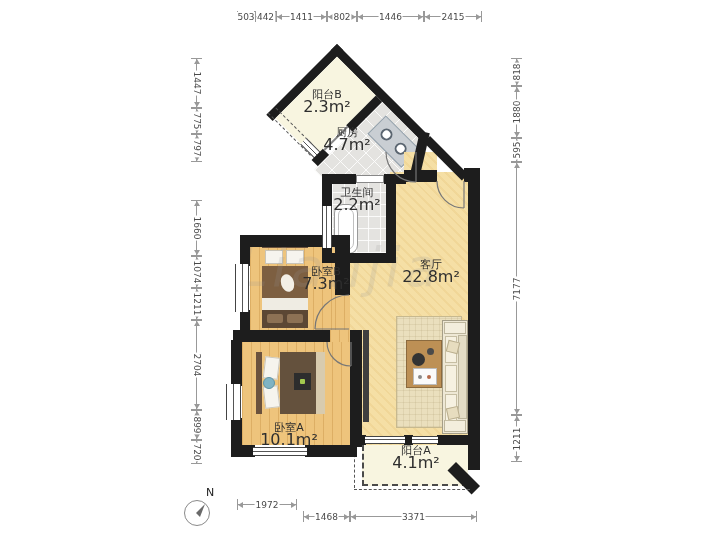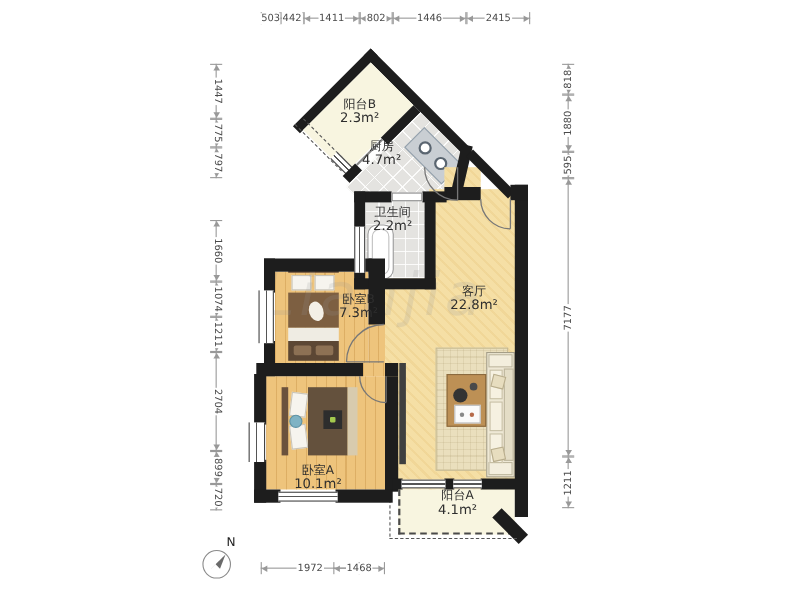--- a/index.html
+++ b/index.html
@@ -12,21 +12,21 @@
   .floor{position:absolute;z-index:3;}
   .furn{position:absolute;z-index:4;}
   .wm{position:absolute;left:238px;top:236px;font-size:54px;font-style:italic;color:rgba(150,150,150,0.18);letter-spacing:4px;z-index:5;}
   .wall{position:absolute;background:#1d1d1d;z-index:6;}
   .dash{position:absolute;z-index:6;}
   .doorleaf{position:absolute;background:#fff;border:1px solid #888;z-index:7;}
   .win{position:absolute;background:#fff;z-index:7;}
   .ov{position:absolute;left:0;top:0;z-index:8;pointer-events:none;}
   .room-label{position:absolute;transform:translateX(-50%);text-align:center;color:#2e2e2e;z-index:9;}
   .rn{font-size:11px;line-height:13px;white-space:nowrap;}
-  .ra{font-size:12px;line-height:12px;white-space:nowrap;}
+  .ra{font-size:16px;line-height:12px;white-space:nowrap;}
   .nlbl{position:absolute;left:206px;top:486px;font-size:11px;color:#222;z-index:9;}
 
   
   .tan{background-color:#f5dfa5;background-image:repeating-linear-gradient(45deg,rgba(225,185,105,0.22) 0px,rgba(225,185,105,0.22) 2px,transparent 2px,transparent 7px);}
   .tile{background-color:#e4e3e0;background-image:repeating-linear-gradient(0deg,rgba(255,255,255,0.85) 0px,rgba(255,255,255,0.85) 1px,transparent 1px,transparent 12px),repeating-linear-gradient(90deg,rgba(255,255,255,0.85) 0px,rgba(255,255,255,0.85) 1px,transparent 1px,transparent 12px);}
   .wood{background-color:#eec47c;background-image:repeating-linear-gradient(90deg,rgba(170,110,30,0.25) 0px,rgba(170,110,30,0.25) 1px,transparent 1px,transparent 9px);}
   .balc{background:#f8f5e0;border-left:2px dashed #4a4a4a;border-bottom:2px dashed #4a4a4a;}
 
   
   .wallb{position:absolute;background:#1d1d1d;}
@@ -294,36 +294,44 @@
       <b class="lb">1446</b>
     </div>
     <div class="dim dh" style="left: 424px; top: 10px; width: 58px; height: 14px;">
       <i class="ln"></i>
       <i class="t1"></i>
       <i class="t2"></i>
       <i class="a1"></i>
       <i class="a2"></i>
       <b class="lb">2415</b>
     </div>
-    <div class="dim dh" style="left: 237px; top: 510px; width: 90px; height: 14px;">
+    <div class="dim dh" style="left: 237px; top: 498px; width: 60px; height: 14px;">
       <i class="ln"></i>
       <i class="t1"></i>
       <i class="t2"></i>
       <i class="a1"></i>
       <i class="a2"></i>
       <b class="lb">1972</b>
     </div>
     <div class="dim dh" style="left: 303px; top: 510px; width: 47px; height: 14px;">
       <i class="ln"></i>
       <i class="t1"></i>
       <i class="t2"></i>
       <i class="a1"></i>
       <i class="a2"></i>
       <b class="lb">1468</b>
     </div>
+    <div class="dim dh" style="left: 350px; top: 510px; width: 127px; height: 14px;">
+      <i class="ln"></i>
+      <i class="t1"></i>
+      <i class="t2"></i>
+      <i class="a1"></i>
+      <i class="a2"></i>
+      <b class="lb">3371</b>
+    </div>
     <div class="dim dv" style="left: 190px; top: 58px; width: 14px; height: 50px;">
       <i class="ln"></i>
       <i class="t1"></i>
       <i class="t2"></i>
       <i class="a1"></i>
       <i class="a2"></i>
       <b class="lb">1447</b>
     </div>
     <div class="dim dv" style="left: 190px; top: 108px; width: 14px; height: 26px;">
       <i class="ln"></i>

